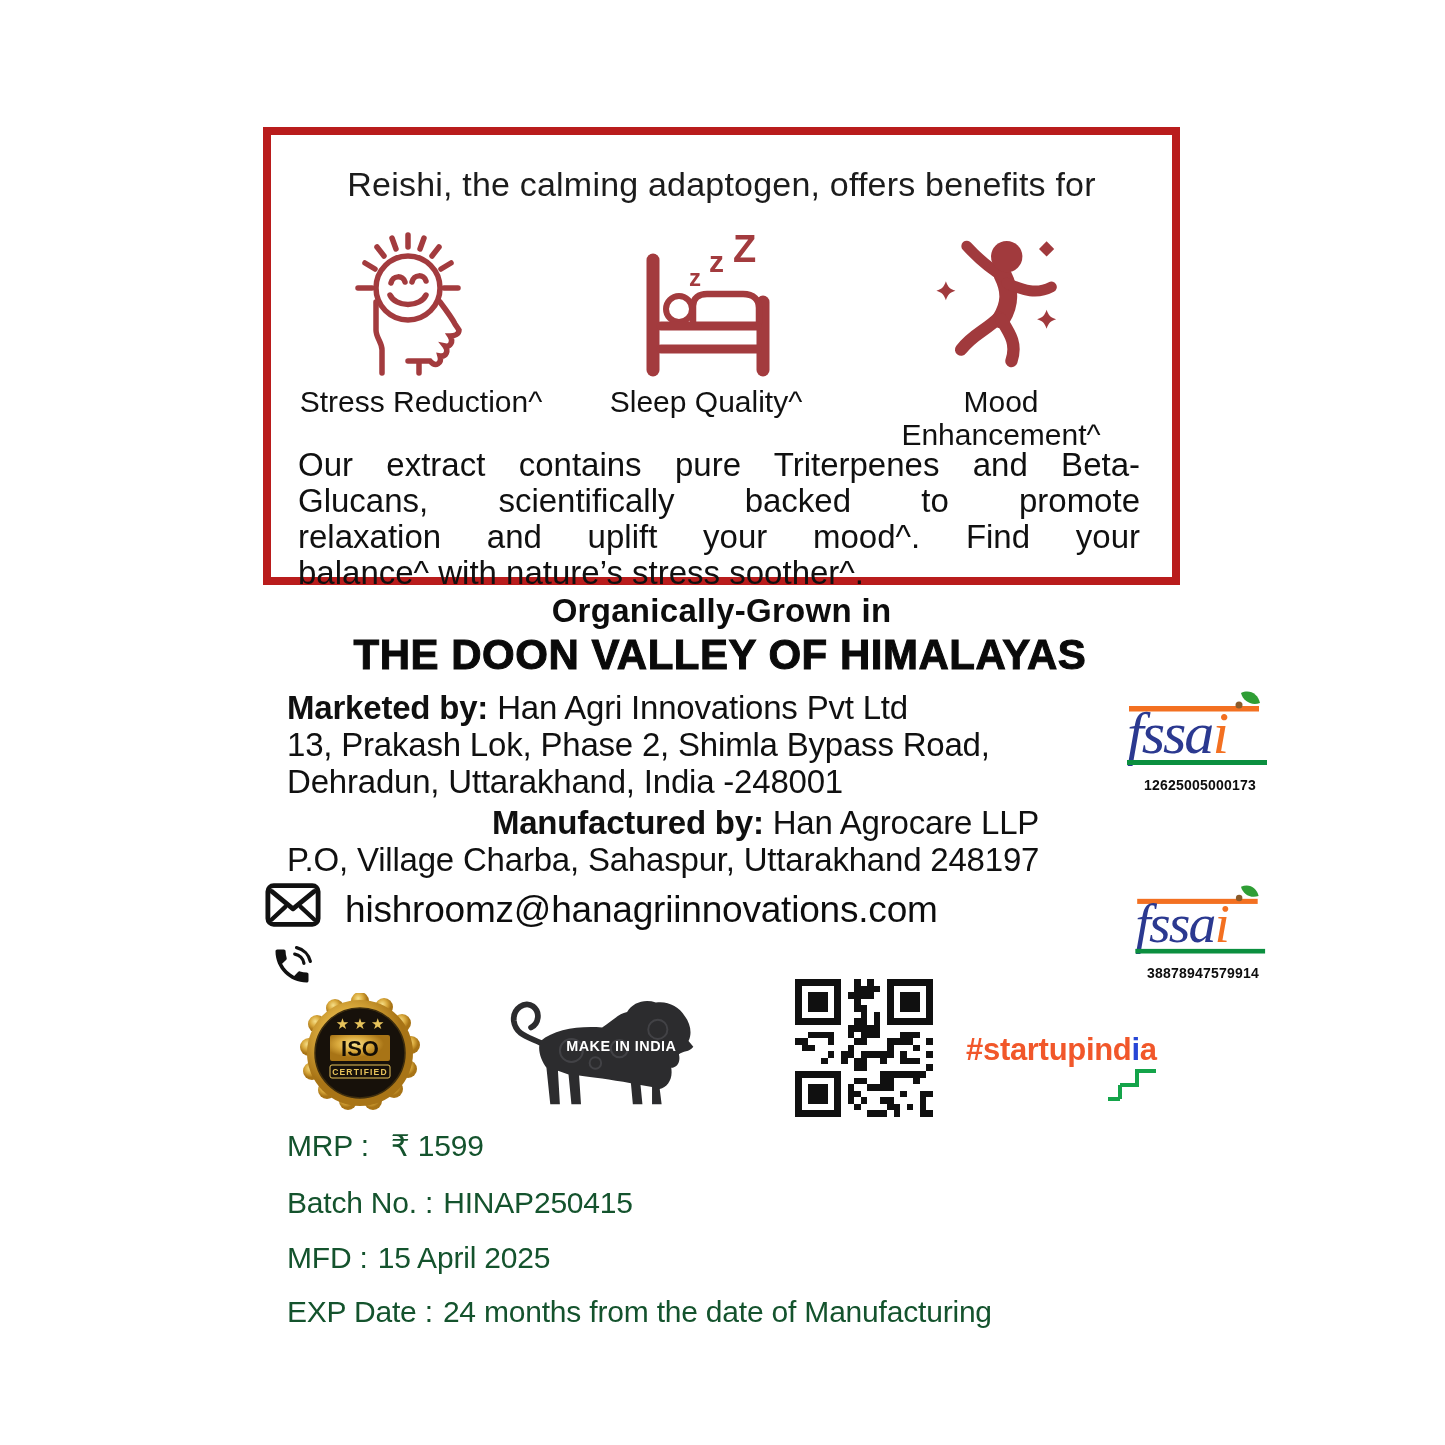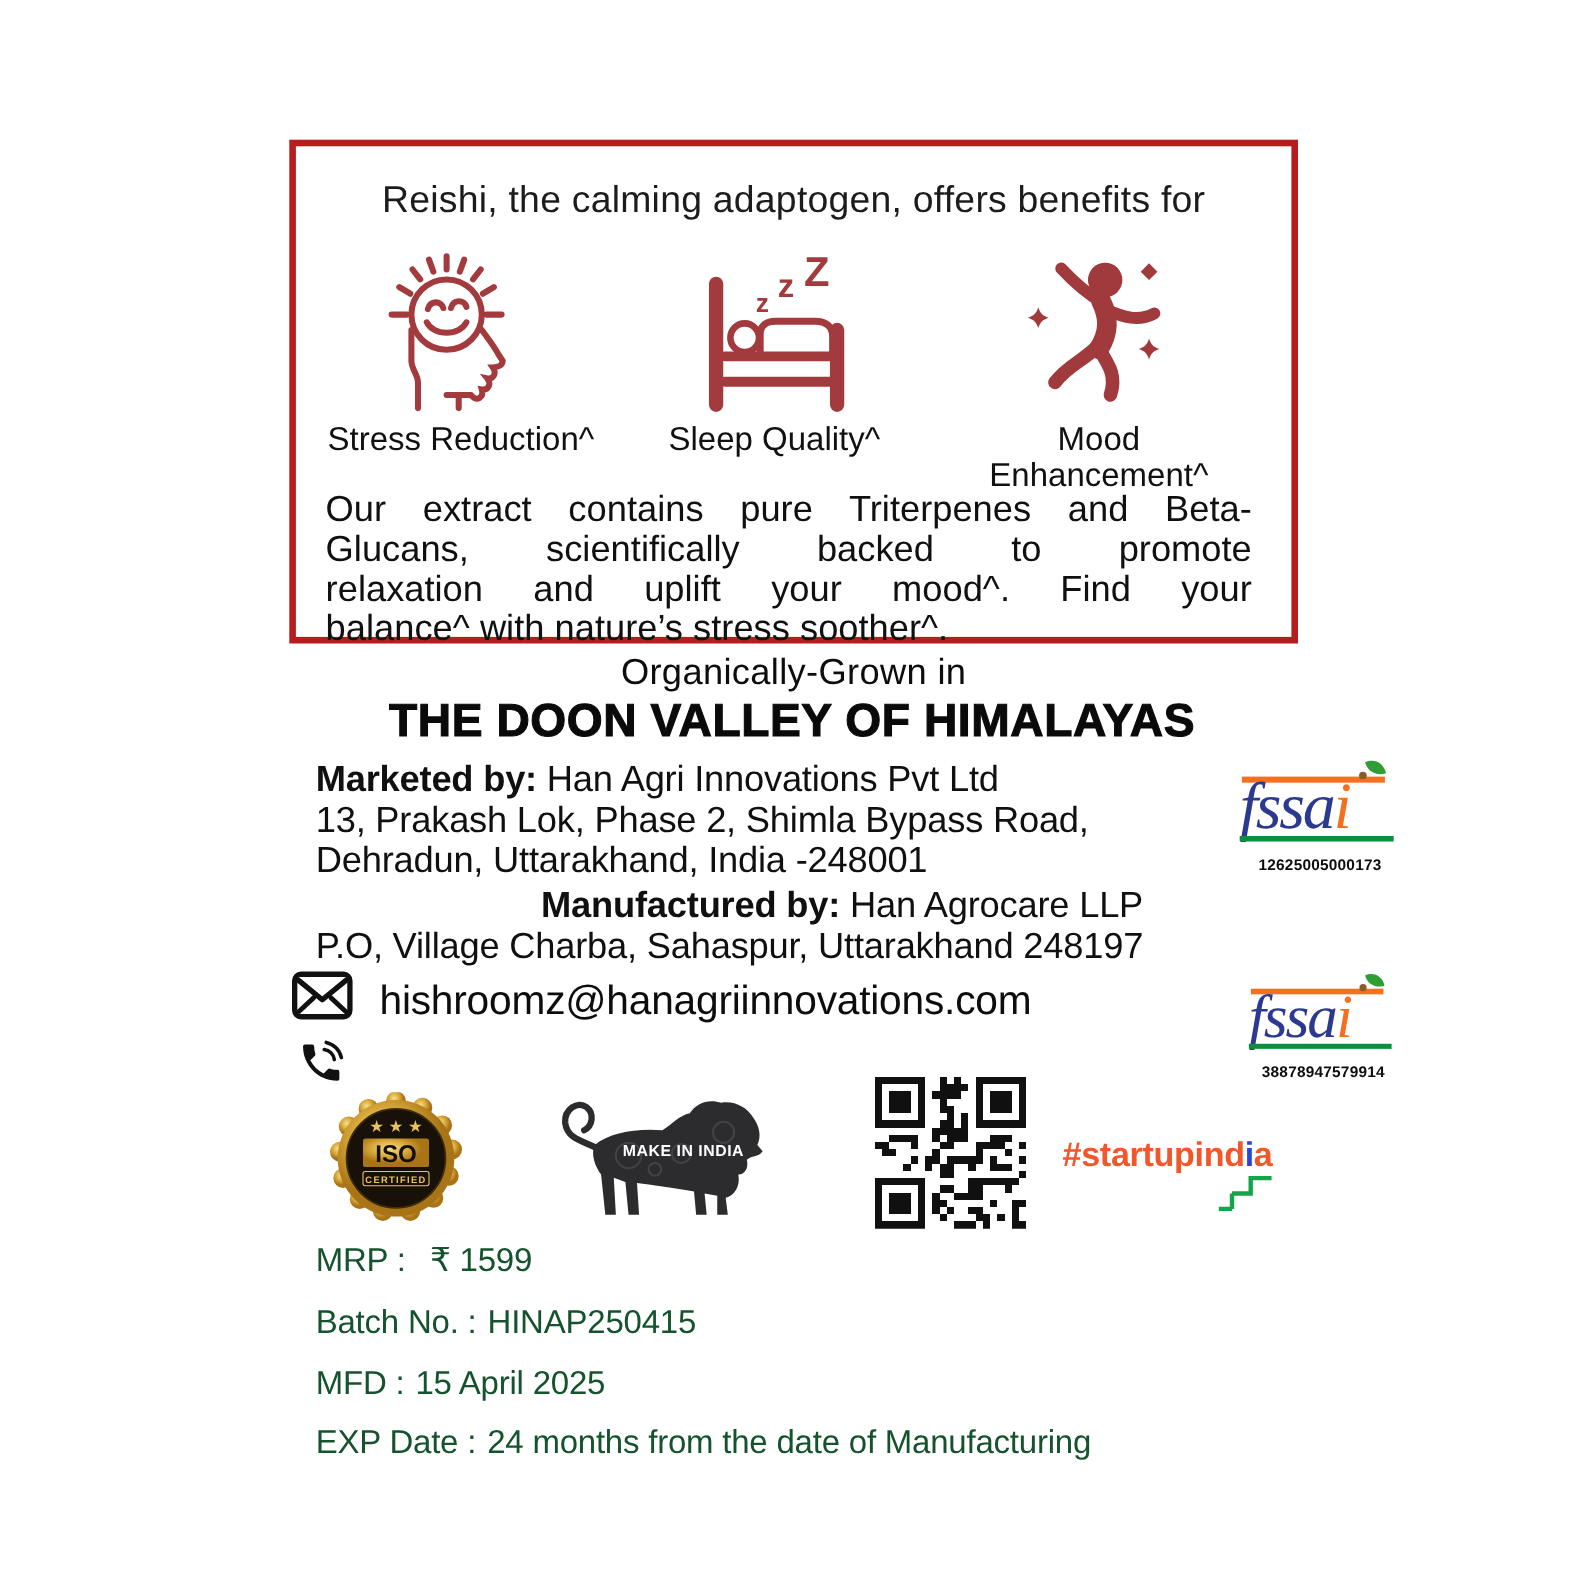--- a/index.html
+++ b/index.html
@@ -1,38 +1,38 @@
 <!DOCTYPE html>
 <html><head>
 <meta charset="utf-8">
 <style>
   html,body{margin:0;padding:0;background:#ffffff;}
   .canvas{position:relative;width:1445px;height:1445px;background:#fff;overflow:hidden;
           font-family:"Liberation Sans","DejaVu Sans",sans-serif;color:#121212;}
 
   
   .benefits-box{position:absolute;left:263px;top:127px;width:917px;height:458px;
-                border:6px solid #b91c1c;box-sizing:border-box;background:#fff;}
+                border:8px solid #b91c1c;box-sizing:border-box;background:#fff;}
   .box-heading{position:absolute;left:0;right:0;top:30px;text-align:center;
                font-size:34px;letter-spacing:.2px;color:#1c1c1c;}
   .benefit{position:absolute;top:94px;display:flex;flex-direction:column;align-items:center;}
   .benefit .icon-slot{height:152px;display:flex;align-items:center;justify-content:center;}
   .benefit-label{font-size:30px;line-height:33px;color:#111;text-align:center;margin-top:4px;}
   .benefit.b1{left:15px;width:270px;}
   .benefit.b2{left:300px;width:270px;}
   .benefit.b3{left:610px;width:240px;}
   .benefit.b1 .benefit-label,.benefit.b2 .benefit-label{white-space:nowrap;}
   .box-paragraph{position:absolute;left:27px;top:312px;width:842px;
                  font-size:33px;line-height:36px;color:#101010;}
   .pline{width:100%;}
   .pline.j{text-align:justify;text-align-last:justify;}
 
   
   .origin1{position:absolute;left:263px;top:592px;width:917px;text-align:center;
-           font-size:33px;font-weight:400;letter-spacing:.3px;color:#0d0d0d;}
+           font-size:33px;font-weight:700;letter-spacing:.3px;color:#0d0d0d;}
   .origin2{position:absolute;left:200px;top:631px;width:1040px;text-align:center;
            font-size:42px;font-weight:800;letter-spacing:.5px;color:#0a0a0a;
            -webkit-text-stroke:1px #0a0a0a;}
 
   
   .addr{position:absolute;left:287px;font-size:33px;line-height:37px;color:#101010;letter-spacing:-.2px;}
   .addr .b{font-weight:700;}
   .marketed{top:689px;}
   .manufactured{top:804px;text-align:right;}
 

